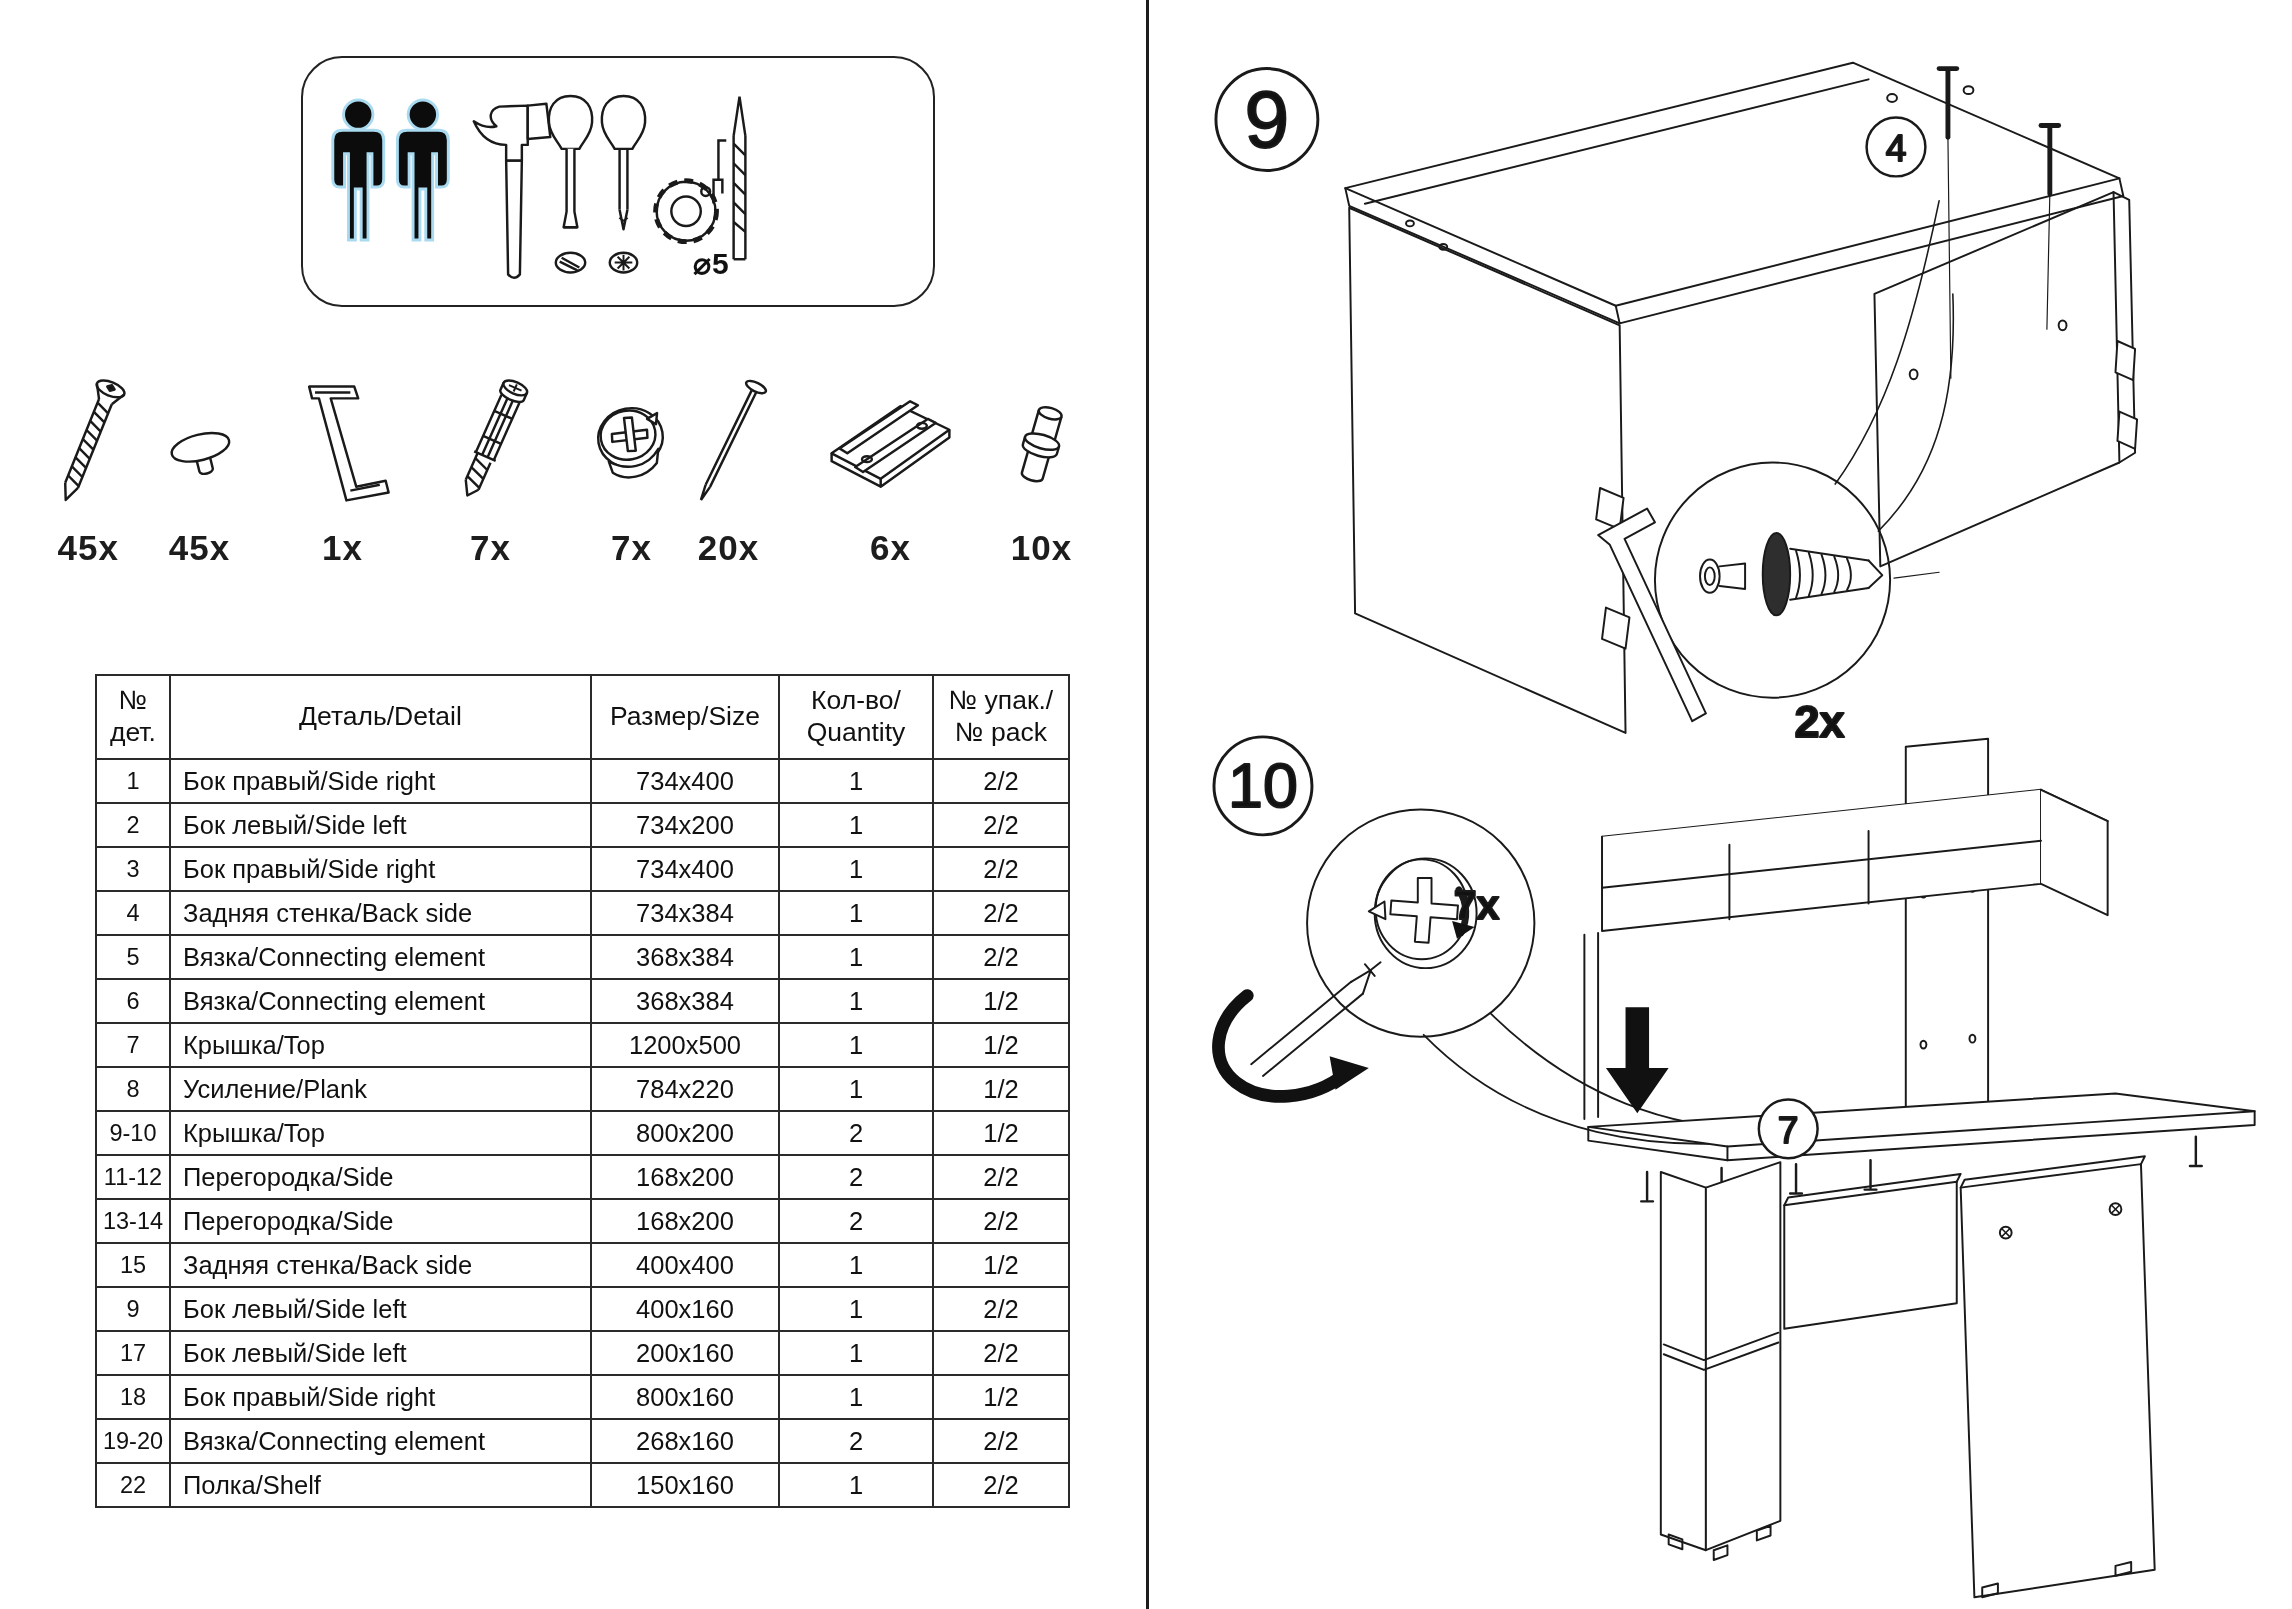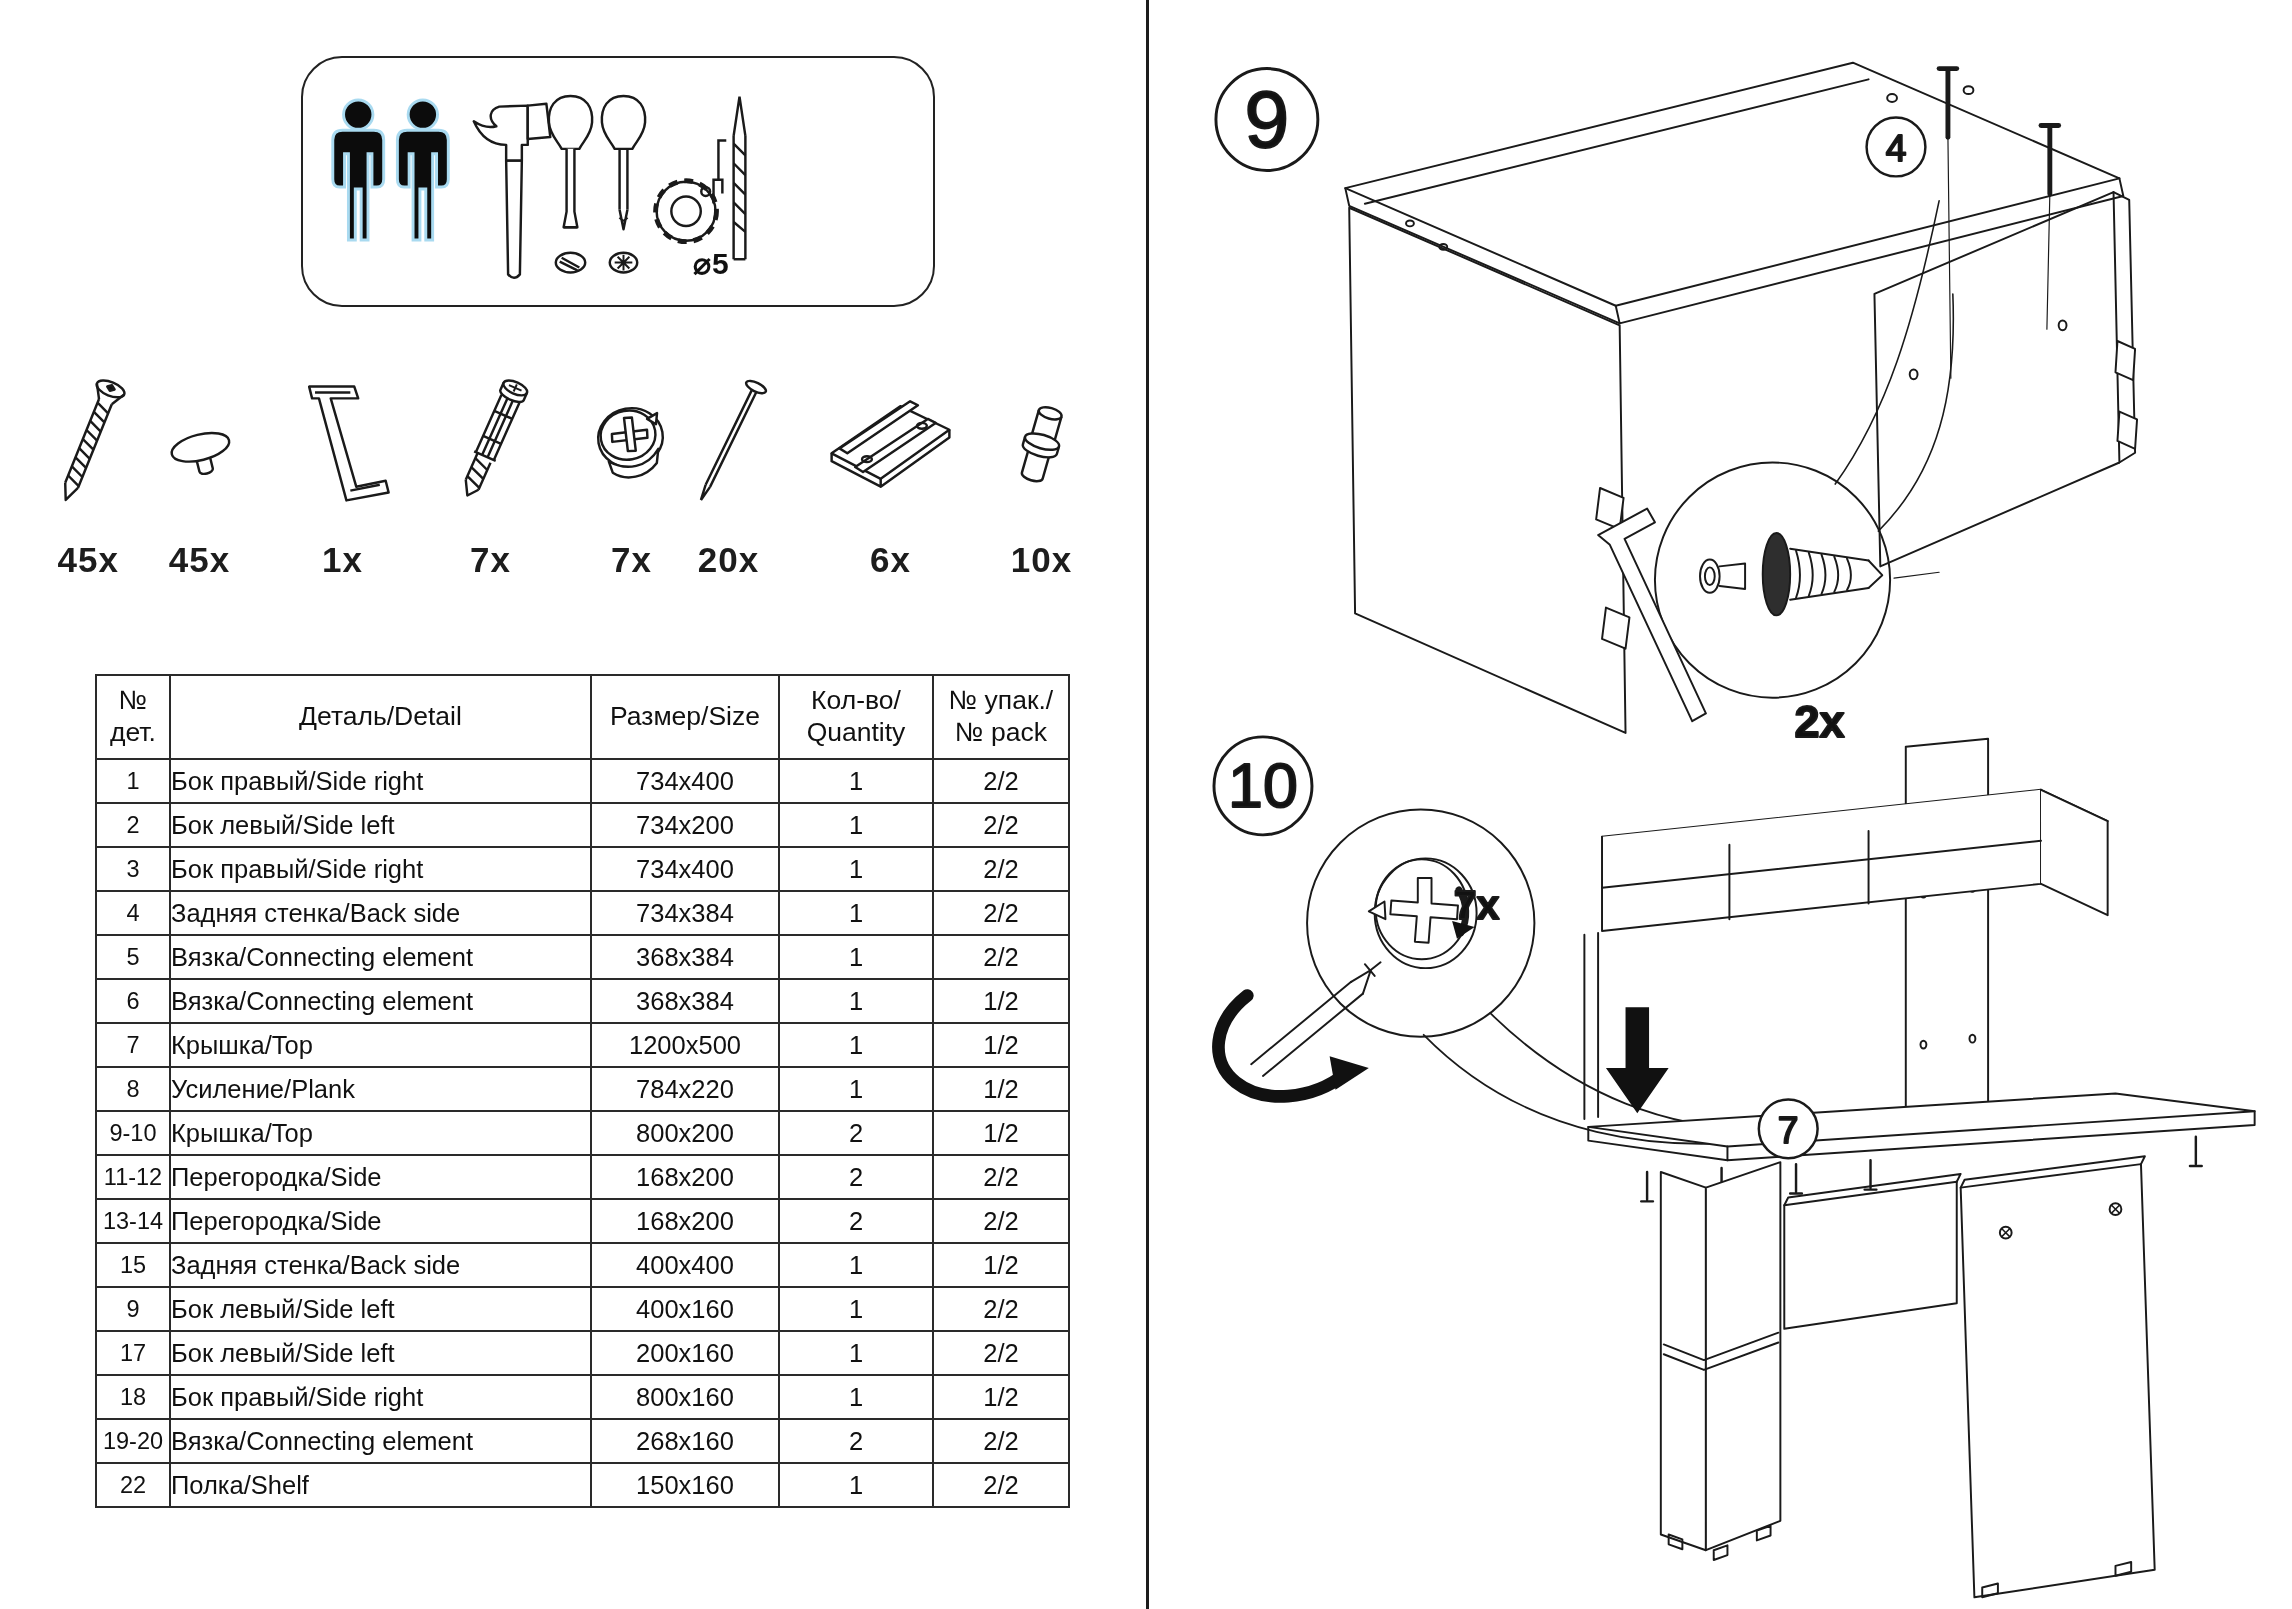--- a/index.html
+++ b/index.html
@@ -10,30 +10,30 @@
   .divider{position:absolute;left:1146px;top:0;width:2.9px;height:1609px;background:#1c1c1c;}
 
   
   .tools-box{position:absolute;left:301px;top:56px;width:630px;height:247px;
     border:2.9px solid #222;border-radius:41px;}
   .tool{position:absolute;}
   .drill-label{position:absolute;left:390px;top:188px;font-size:30px;font-weight:bold;letter-spacing:1px;}
 
   
   .hw-item{position:absolute;top:365px;width:157px;text-align:center;}
-  .hw-qty{font-size:35px;font-weight:bold;color:#1d1d1d;letter-spacing:1px;margin-top:14px;}
+  .hw-qty{font-size:35px;font-weight:bold;color:#1d1d1d;letter-spacing:1px;margin-top:2px;}
 
   
   .parts-table-wrap{position:absolute;left:95px;top:674px;}
   table.parts{border-collapse:collapse;table-layout:fixed;width:973px;background:#fff;}
   table.parts th,table.parts td{border:2px solid #2a2a2a;padding:0 3.9px;overflow:hidden;white-space:nowrap;}
   table.parts th{font-weight:normal;font-size:26.5px;text-align:center;height:82px;line-height:1.2;}
   table.parts td{font-size:25.5px;height:42px;text-align:center;}
   table.parts td.c0{font-size:23.5px;}
-  table.parts td.c1{text-align:left;padding-left:0;}
+  table.parts td.c1{text-align:left;padding-left:12px;}
 
   
   .steps-svg{position:absolute;left:1157px;top:0;}
   text{font-family:"Liberation Sans",sans-serif;fill:#111;}
   .callout-num{font-size:38px;}
   .qty-label{font-size:46px;font-weight:bold;}
 </style>
 </head>
 <body>
 

